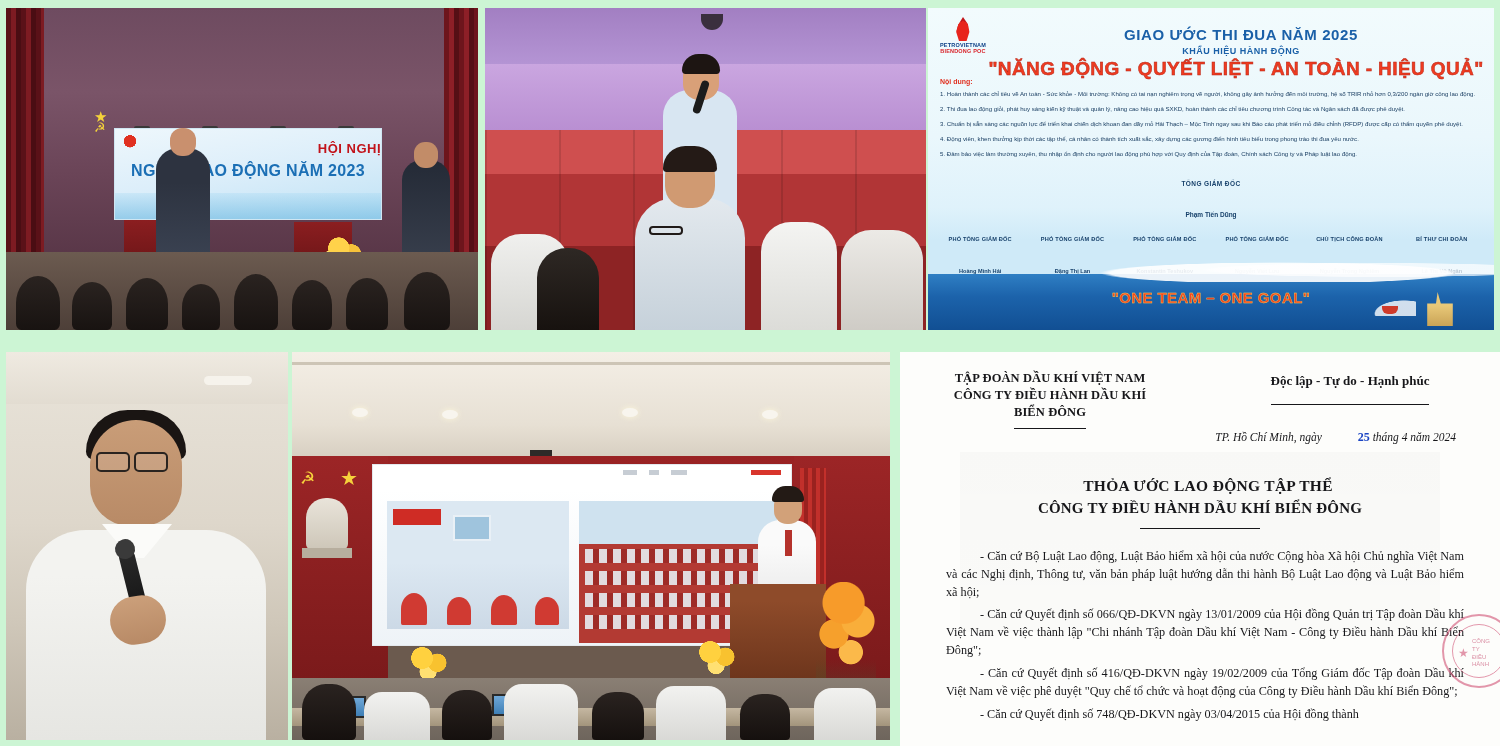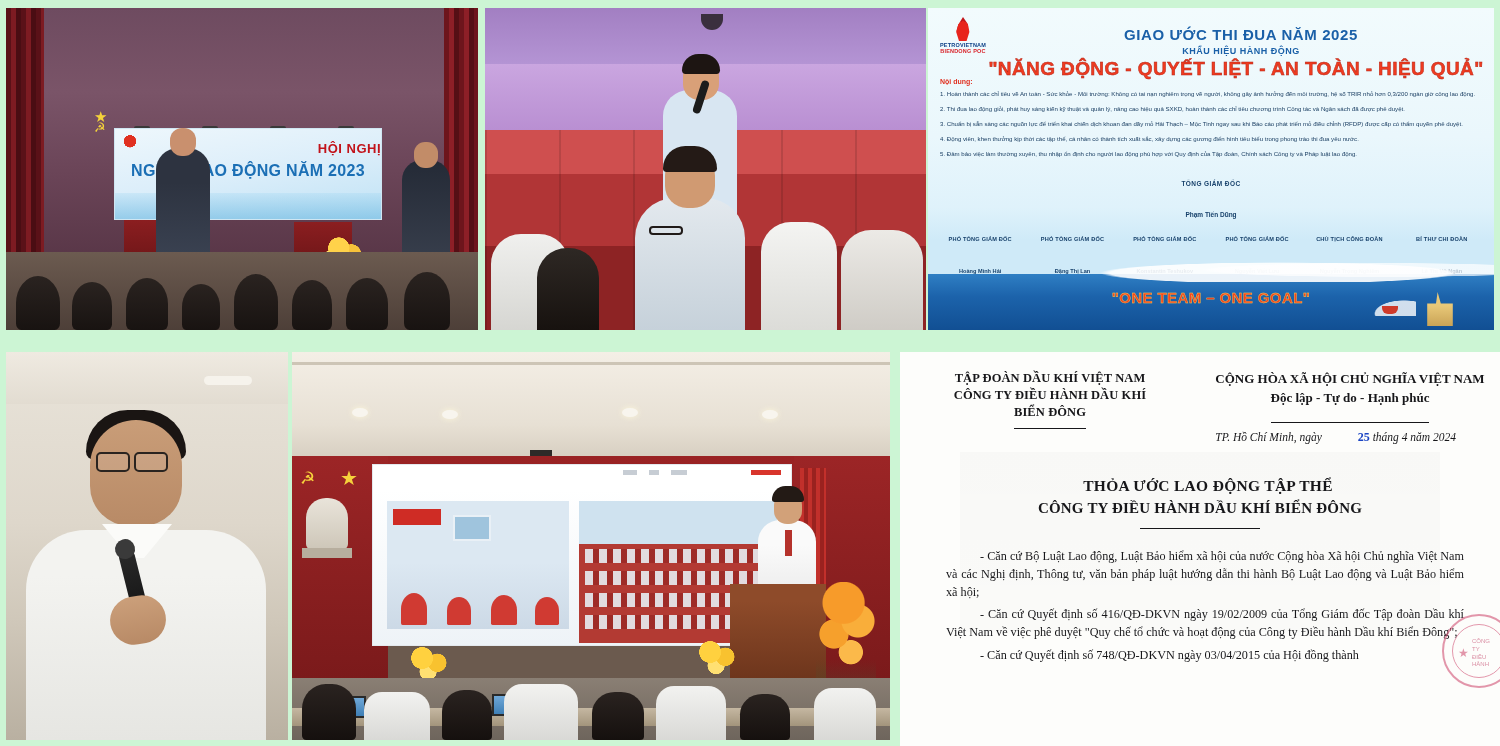--- a/index.html
+++ b/index.html
@@ -452,32 +452,32 @@
   <div class="panel" id="p6">
     <div class="doc">
       <div class="doc-ghost"></div>
       <div class="doc-hdr">
         <div class="doc-org">
           <div>TẬP ĐOÀN DẦU KHÍ VIỆT NAM</div>
           <div>CÔNG TY ĐIỀU HÀNH DẦU KHÍ</div>
           <div><span class="u">BIỂN ĐÔNG</span></div>
         </div>
         <div class="doc-nat">
-          <div>CỘNG HÒA XÃ HỘI CHỦ NGHĨA VIỆT NAM</div>
           <div><span class="mot">Độc lập - Tự do - Hạnh phúc</span></div>
         </div>
       </div>
       <div class="doc-place">
         <span>TP. Hồ Chí Minh, ngày</span><span class="hw">25</span> <span>tháng 4 năm 2024</span>
       </div>
       <div class="doc-t1">THỎA ƯỚC LAO ĐỘNG TẬP THỂ</div>
       <div class="doc-t2">CÔNG TY ĐIỀU HÀNH DẦU KHÍ BIỂN ĐÔNG</div>
       <div class="doc-rule"></div>
       <div class="doc-body">
         <p>- Căn cứ Bộ Luật Lao động, Luật Bảo hiểm xã hội của nước Cộng hòa Xã hội Chủ nghĩa Việt Nam và các Nghị định, Thông tư, văn bản pháp luật hướng dẫn thi hành Bộ Luật Lao động và Luật Bảo hiểm xã hội;</p>
+        <p>- Căn cứ Quyết định số 066/QĐ-DKVN ngày 13/01/2009 của Hội đồng Quản trị Tập đoàn Dầu khí Việt Nam về việc thành lập "Chi nhánh Tập đoàn Dầu khí Việt Nam - Công ty Điều hành Dầu khí Biển Đông";</p>
         <p>- Căn cứ Quyết định số 416/QĐ-DKVN ngày 19/02/2009 của Tổng Giám đốc Tập đoàn Dầu khí Việt Nam về việc phê duyệt "Quy chế tổ chức và hoạt động của Công ty Điều hành Dầu khí Biển Đông";</p>
         <p>- Căn cứ Quyết định số 748/QĐ-DKVN ngày 03/04/2015 của Hội đồng thành</p>
       </div>
       <div class="doc-seal">
         <span class="st">★</span>
         <span class="tx">CÔNG<br>TY<br>ĐIỀU<br>HÀNH</span>
       </div>
     </div>
   </div>
 

